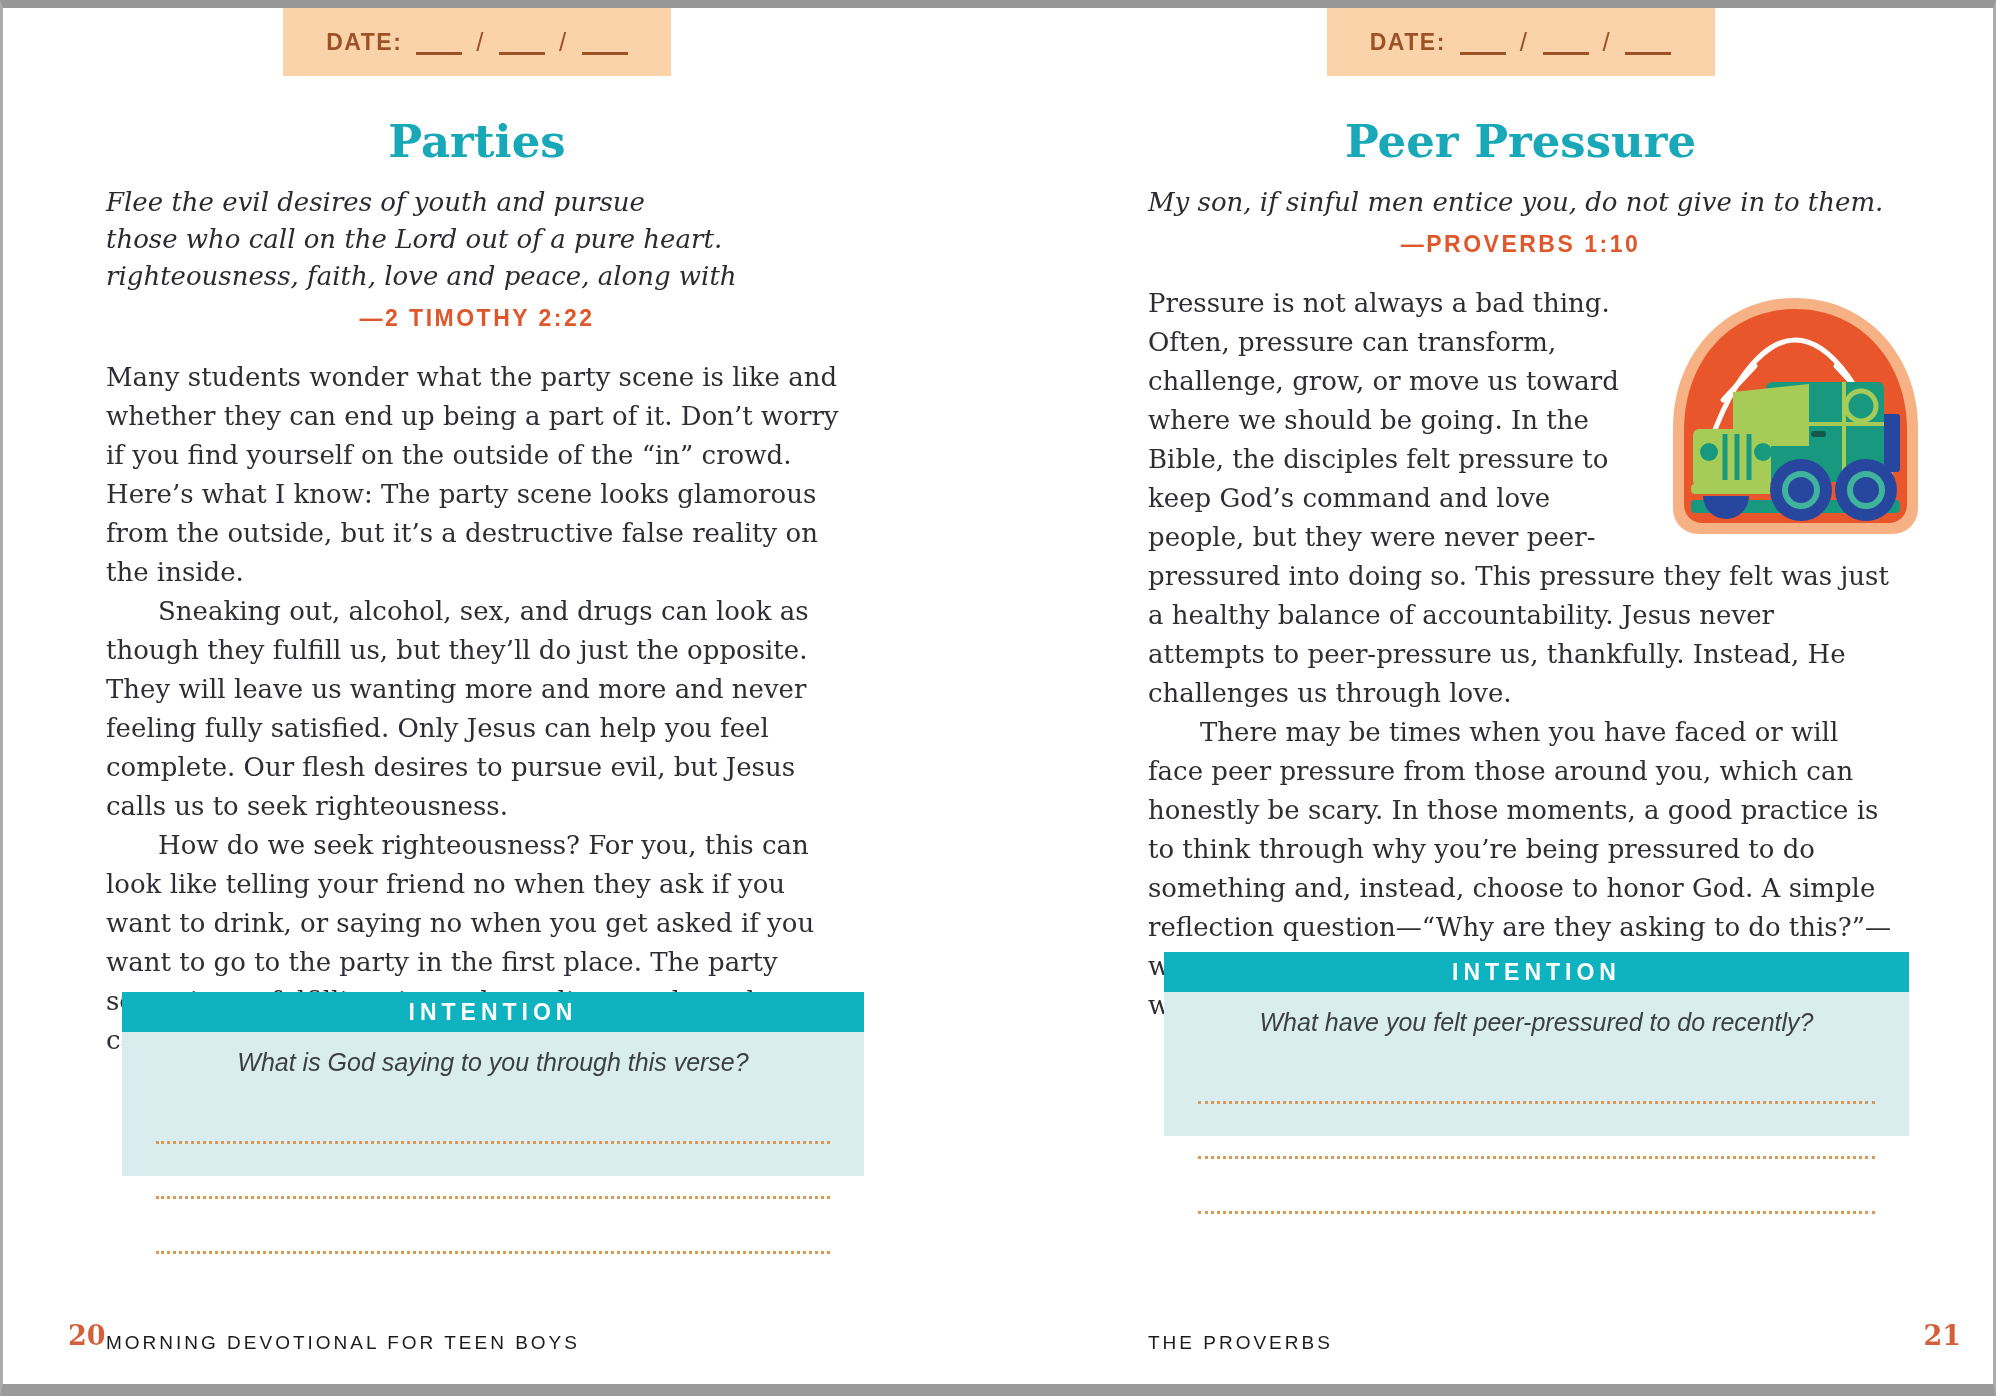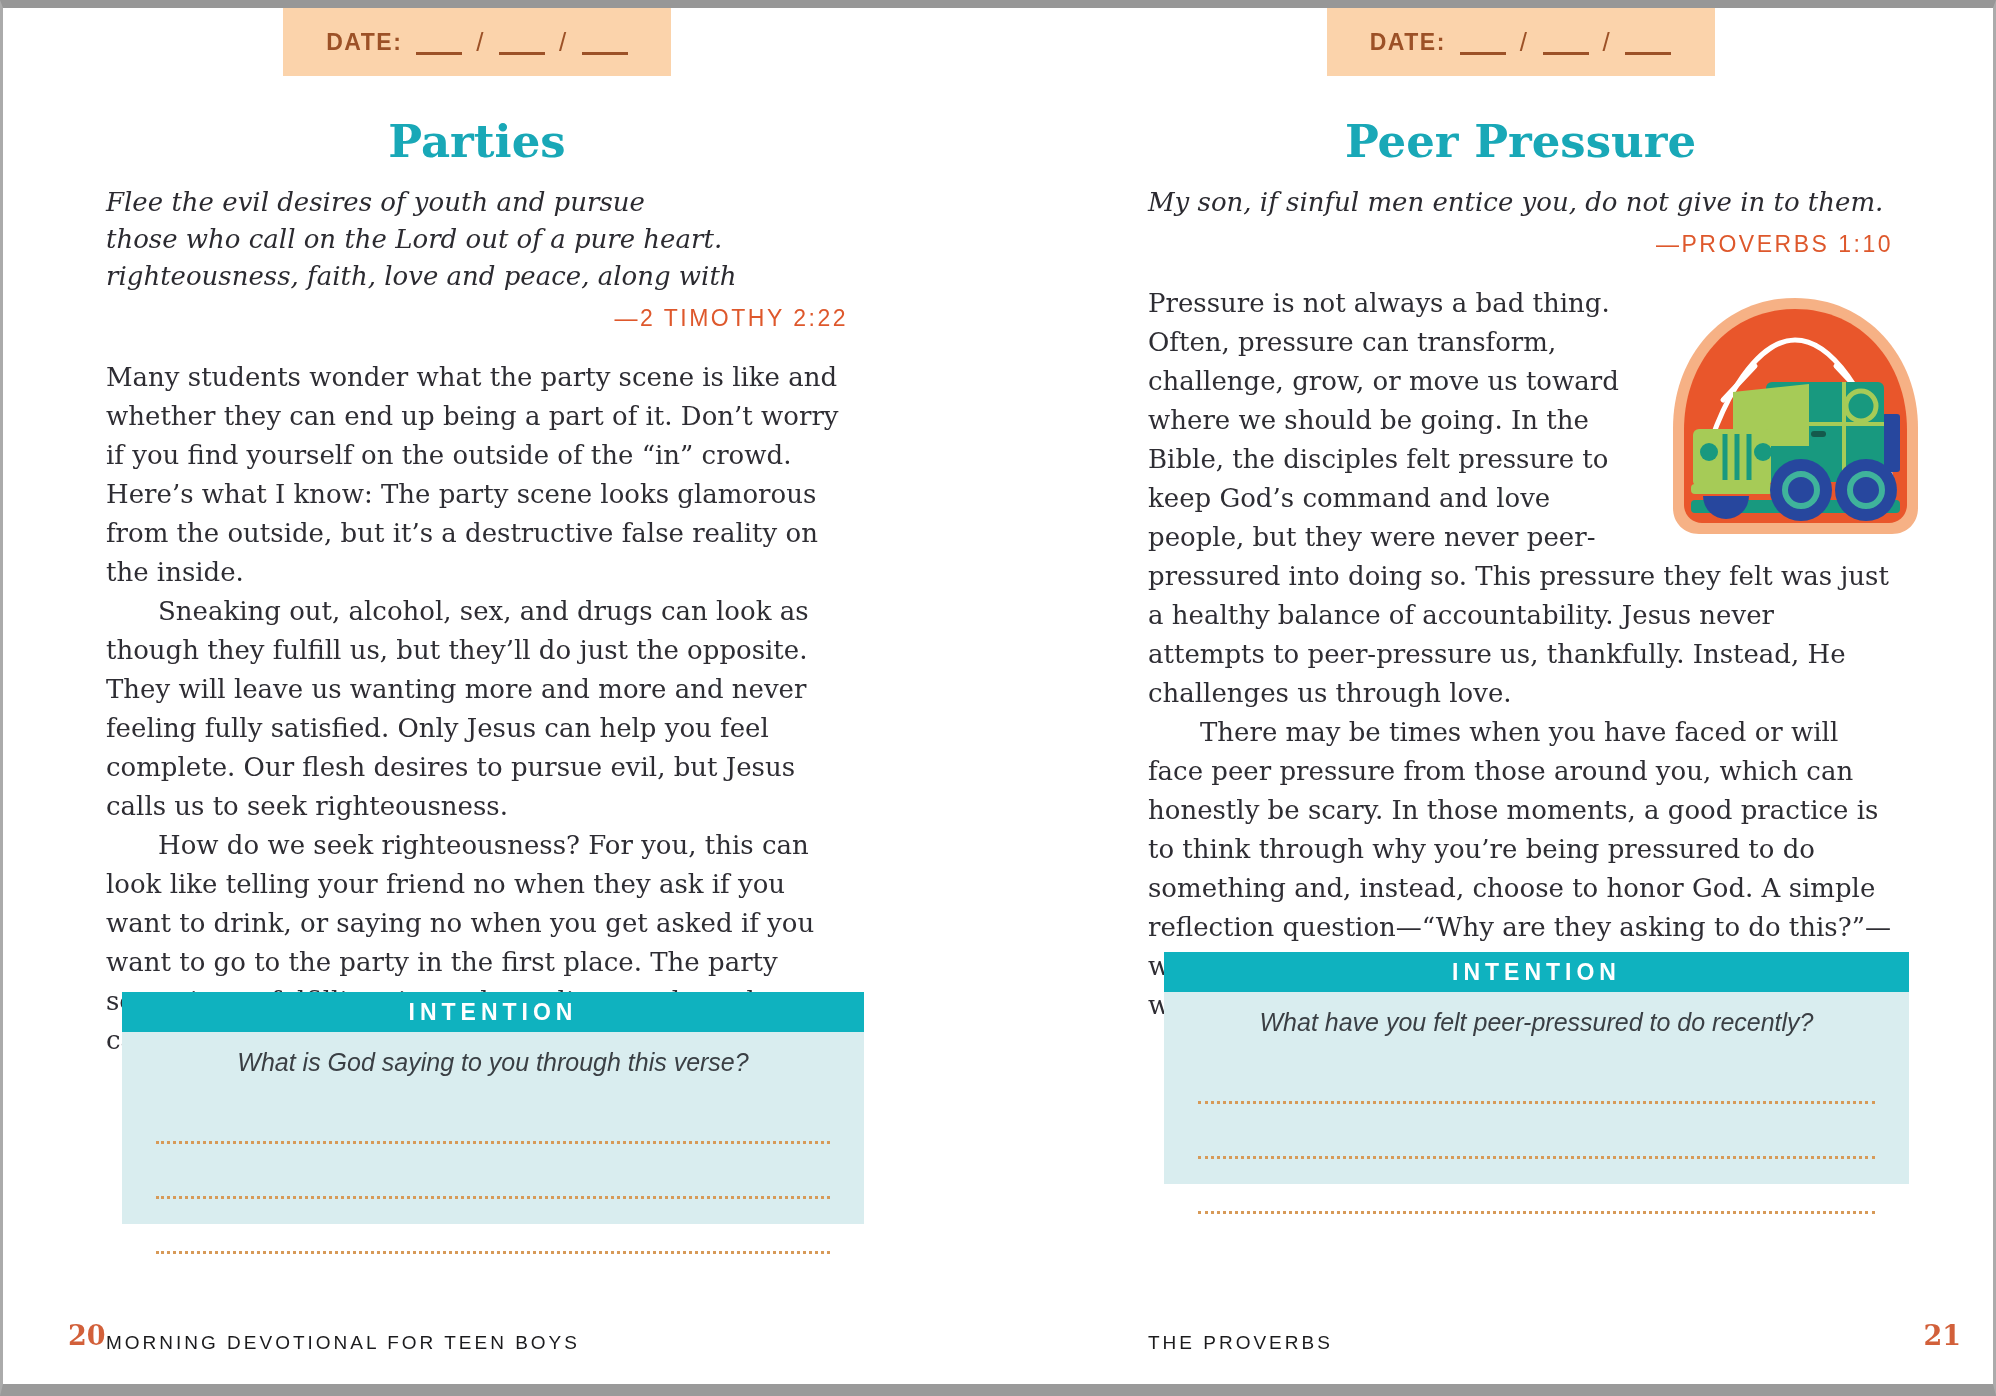--- a/index.html
+++ b/index.html
@@ -36,44 +36,44 @@
   .page-title{
     margin-top:40px;text-align:center;
     font-size:45px;font-weight:bold;color:#19a8b7;
     line-height:52px;
   }
   .verse{
     margin-top:16px;
     font-style:italic;font-size:26px;line-height:37px;color:#2b2a30;
   }
   .attribution{
-    margin-top:10px;text-align:right;
-    font-family:"Liberation Sans", sans-serif;
-    font-weight:normal;font-size:23px;letter-spacing:2.5px;
+    margin-top:10px;text-align:center;
+    font-family:"Liberation Sans", sans-serif;
+    font-weight:bold;font-size:23px;letter-spacing:2.5px;
     color:#de582c;
   }
   
   .body-text{margin-top:26px;font-size:26px;line-height:39px;color:#2e2d33;}
   .body-text p{margin:0;}
   .body-text p.indent{text-indent:52px;}
 
   
   .badge{float:right;width:265px;height:246px;margin:10px -35px 14px 20px;}
 
   
   .intention{position:absolute;left:16px;width:100%;}
   .intention-left{top:984px;}
   .intention-right{top:944px;}
   .intention-header{
     height:40px;background:#0fb2bf;
     display:flex;align-items:center;justify-content:center;
     color:#ffffff;font-family:"Liberation Sans", sans-serif;
     font-weight:bold;font-size:23px;letter-spacing:5px;
   }
-  .intention-body{background:#d9edef;height:192px;padding-top:10px;box-sizing:border-box;}
+  .intention-body{background:#d9edef;height:144px;padding-top:10px;box-sizing:border-box;}
   .intention-question{
     text-align:center;
     font-family:"Liberation Sans", sans-serif;
     font-style:italic;font-size:25px;color:#3a3f44;
     margin:6px 20px 0 20px;
   }
   .answer-lines{margin-top:12px;}
   .answer-line{height:52px;margin:0 34px;border-bottom:3px dotted #d79a58;}
 
   

